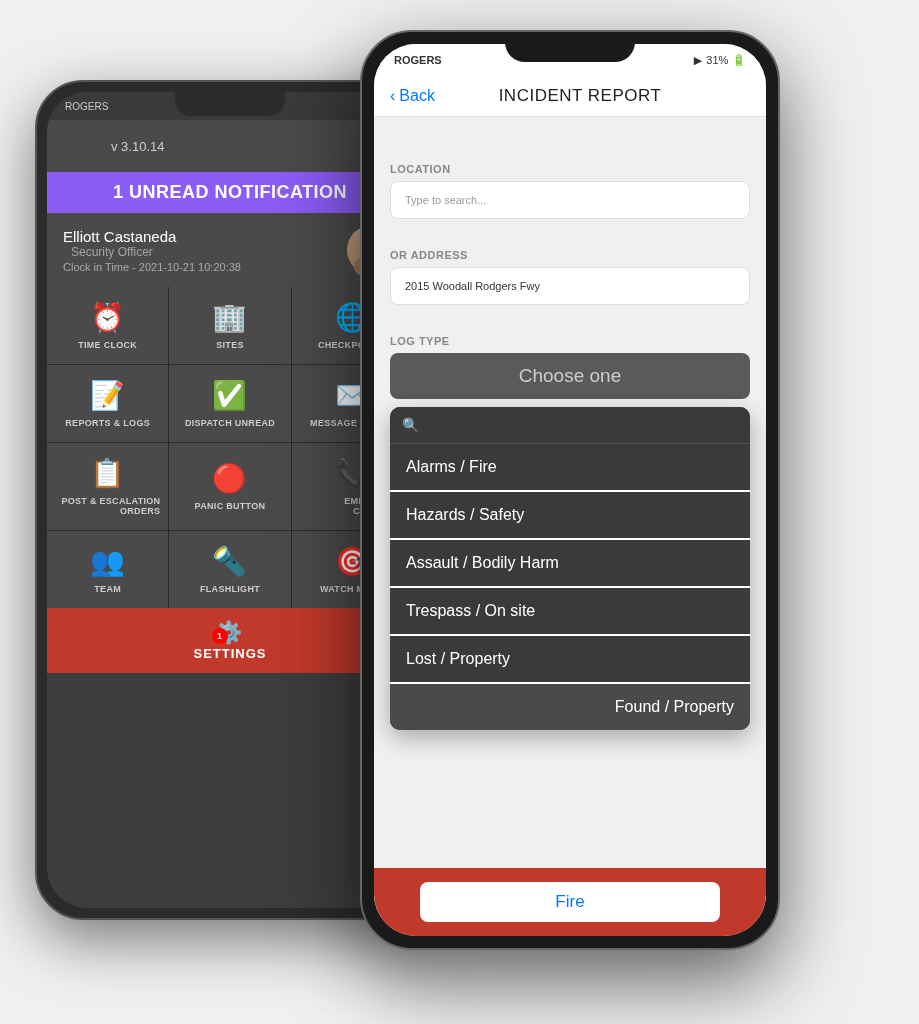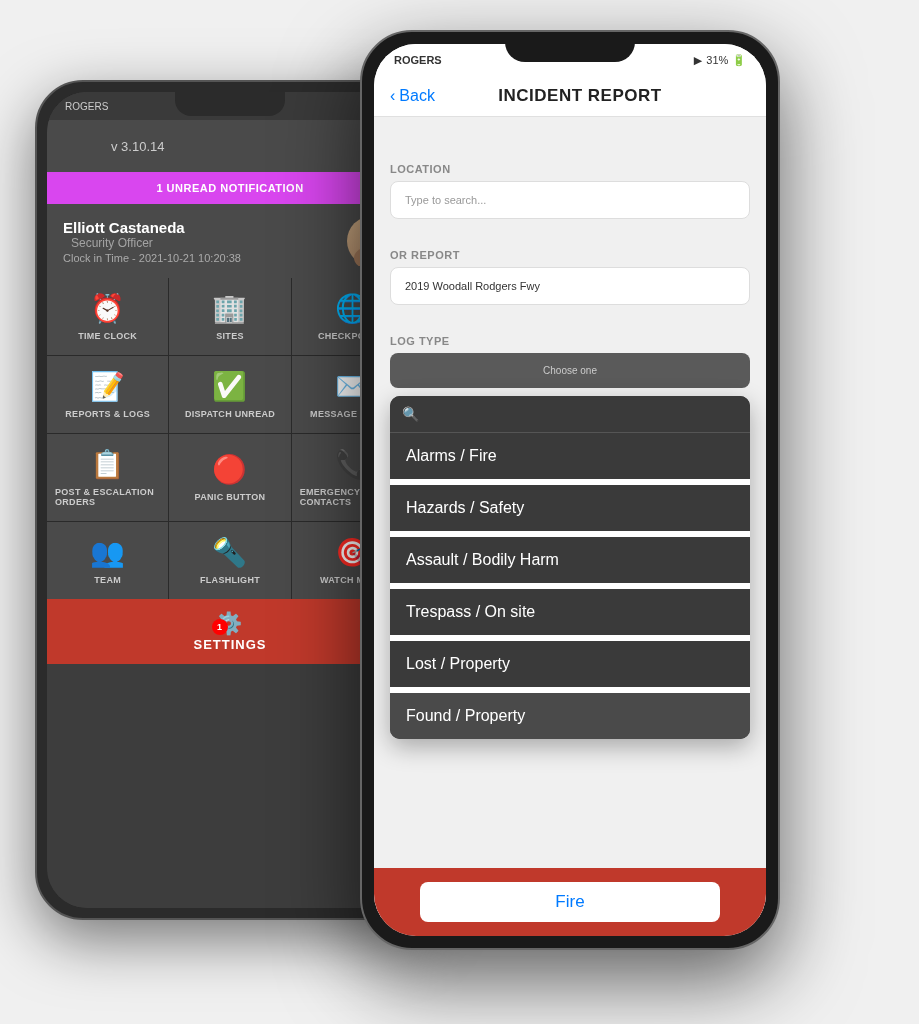--- a/index.html
+++ b/index.html
@@ -69,38 +69,38 @@
     .header-1 .logo-t {
       width: 36px;
       height: 36px;
       display: flex;
       align-items: center;
       justify-content: center;
     }
 
     
     .notif-banner {
-      background: #d946ef;
+      background: #8b5cf6;
       padding: 10px 16px;
       text-align: center;
       color: white;
       font-weight: 700;
-      font-size: 11px;
+      font-size: 18px;
       letter-spacing: 0.5px;
     }
 
     
     .user-info {
       background: #4a4a4a;
       padding: 12px 16px;
       display: flex;
       align-items: center;
       justify-content: space-between;
     }
-    .user-info .user-details .name { color: white; font-size: 15px; font-weight: 700; }
+    .user-info .user-details .name { color: white; font-size: 15px; font-weight: 400; }
     .user-info .user-details .role { color: #a3a3a3; font-size: 12px; margin-left: 8px; }
     .user-info .user-details .clock { color: #aaa; font-size: 11px; margin-top: 2px; }
     .avatar-img {
       width: 50px;
       height: 50px;
       border-radius: 50%;
       background: linear-gradient(135deg, #c8a882, #a0785a);
       display: flex;
       align-items: center;
       justify-content: center;
@@ -122,21 +122,21 @@
       align-items: center;
       justify-content: center;
       padding: 14px 8px;
       gap: 6px;
       cursor: pointer;
     }
     .icon-label {
       color: #ccc;
       font-size: 9px;
       font-weight: 600;
-      text-align: left;
+      text-align: right;
       letter-spacing: 0.3px;
     }
     .icon-emoji { font-size: 28px; }
 
     
     .settings-bar {
       background: #c0392b;
       padding: 12px;
       text-align: center;
       color: white;
@@ -215,21 +215,21 @@
       left: 16px;
       display: flex;
       align-items: center;
       gap: 4px;
       color: #007aff;
       font-size: 16px;
       cursor: pointer;
     }
     .nav-title {
       font-size: 17px;
-      font-weight: 700;
+      font-weight: 400;
       color: #222;
       letter-spacing: 0.5px;
       margin-left: 20px;
     }
 
     
     .content-2 {
       background: #f0f0f0;
       padding: 16px 16px;
       height: calc(100% - 32px - 60px);
@@ -251,21 +251,21 @@
       padding: 12px 14px;
       font-size: 11px;
       color: #999;
       width: 100%;
     }
     .field-input.filled { color: #333; }
     .field-button {
       background: #5a5a5a;
       border-radius: 8px;
       padding: 12px 14px;
-      font-size: 10px;
+      font-size: 19px;
       color: #ccc;
       width: 100%;
       text-align: center;
       cursor: pointer;
     }
 
     
     .dropdown-popup {
       background: #3a3a3a;
       border-radius: 10px;
@@ -281,25 +281,25 @@
       gap: 8px;
       border-bottom: 1px solid #555;
     }
     .search-icon-small { color: #aaa; font-size: 14px; }
     .search-placeholder { color: #888; font-size: 14px; }
 
     .dropdown-item {
       padding: 14px 16px;
       font-size: 16px;
       color: white;
-      border-bottom: 6px solid #ffffff;
+      border-bottom: 2px solid #ffffff;
       cursor: pointer;
       background: #3a3a3a;
     }
-    .dropdown-item:last-child { border-bottom: none; }
+    .dropdown-item:last-child { border-bottom: none; text-align: right; }
     .dropdown-item.highlighted {
       background: #4a4a4a;
     }
 
     
     .done-bar {
       position: absolute;
       bottom: 0;
       left: 0;
       right: 0;
@@ -481,23 +481,23 @@
       </div>
       <span class="nav-title">INCIDENT REPORT</span>
     </div>
 
     <div class="content-2">
       <div class="field-label">LOCATION</div>
       <div class="field-input">
         <span>Type to search...</span>
       </div>
 
-      <div class="field-label">OR REPORT</div>
+      <div class="field-label">OR ADDRESS</div>
       <div class="field-input filled">
-        <span>2019 Woodall Rodgers Fwy</span>
+        <span>2015 Woodall Rodgers Fwy</span>
       </div>
 
       <div class="field-label">LOG TYPE</div>
       <div class="field-button">
         <span>Choose one</span>
       </div>
 
       <div class="dropdown-popup">
         <div class="search-row">
           <span class="search-icon-small">🔍</span>

